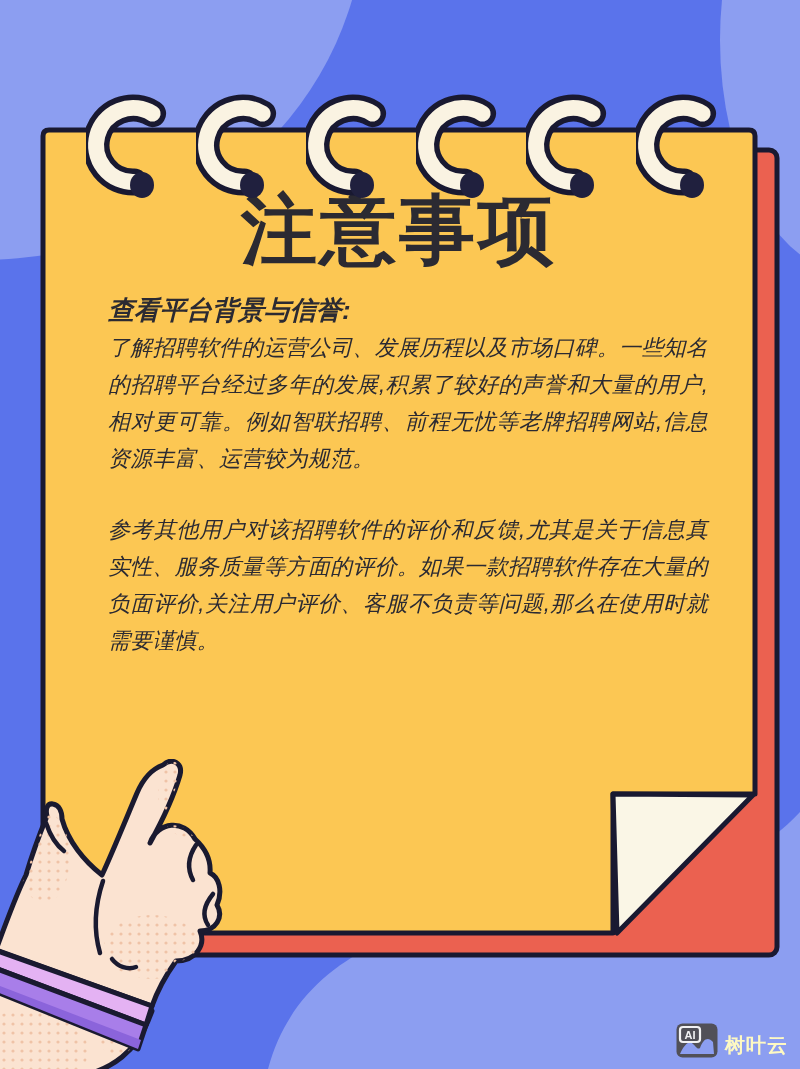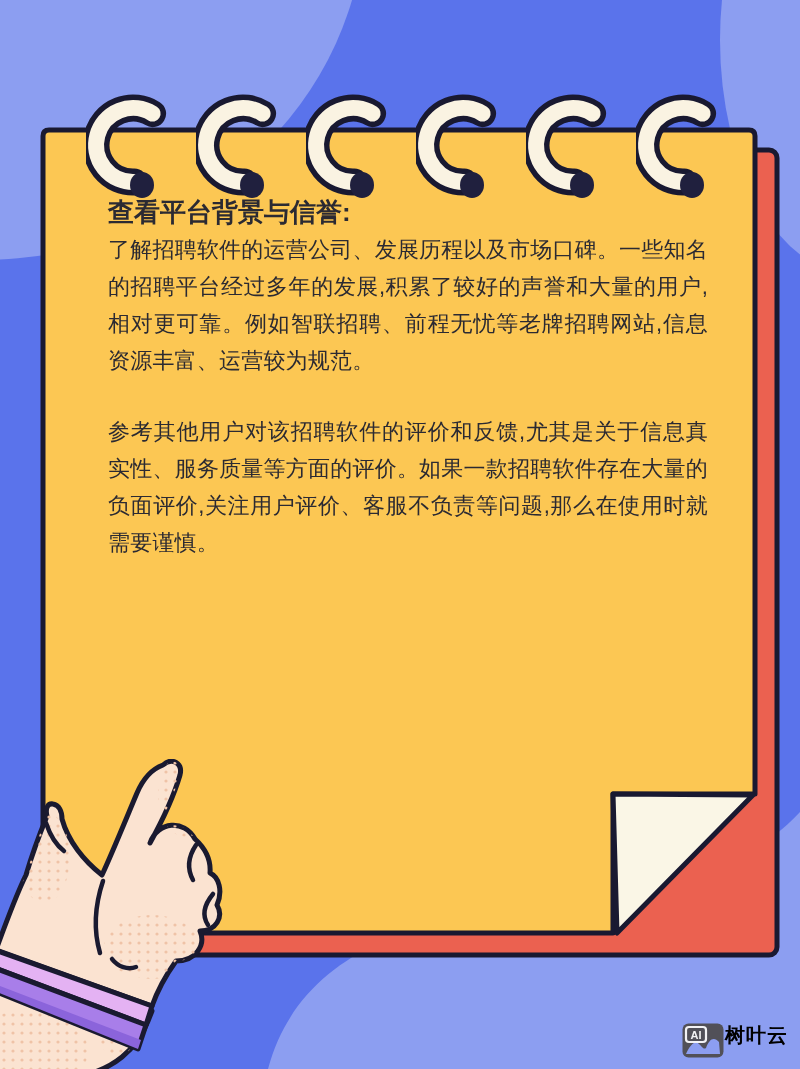--- a/index.html
+++ b/index.html
@@ -16,60 +16,61 @@
   
   #note-content{
     left:43px;top:130px;width:712px;height:800px;z-index:3;
     color:#2B2A32;
   }
   #note-title{
     margin:58px 0 0 0;text-align:center;
     font-size:76px;font-weight:900;letter-spacing:3px;line-height:1.1;
     color:#2B2A32;
   }
-  #sections{margin:64px 0 0 65px;width:600px;}
+  #sections{margin:20px 0 0 65px;width:600px;font-style:italic;}
   .section{margin:0 0 34px 0;}
   .section-heading{
     font-size:26px;font-weight:800;line-height:37px;margin:0;
   }
   .section-body{
     font-size:22px;font-weight:500;line-height:37px;margin:0;
     text-align:justify;text-justify:inter-ideograph;
     letter-spacing:0.2px;
   }
   
   .ring{top:92px;width:100px;height:112px;z-index:4;}
   
   #hand{left:0px;top:759px;width:260px;height:310px;z-index:5;}
   
   #watermark{
     right:12px;bottom:10px;z-index:6;
-    display:flex;align-items:flex-start;
+    display:flex;align-items:flex-end;gap:6px;
   }
   #watermark-text{
-    font-size:20px;font-weight:700;color:#000000;letter-spacing:1px;
+    font-size:20px;font-weight:700;color:#fef9c3;letter-spacing:1px;
   }
 </style>
 </head>
 <body>
 
 <svg id="bg" class="abs" viewBox="0 0 800 1069">
   <rect x="0" y="0" width="800" height="1069" fill="#5A73EB"></rect>
   <ellipse cx="-20" cy="-90" rx="385" ry="350" fill="#8C9EF1"></ellipse>
   <ellipse cx="855" cy="40" rx="135" ry="235" fill="#8C9EF1"></ellipse>
   <path d="M 268,1069 C 300,950 420,915 560,900 C 690,886 758,858 800,812 L 800,1069 Z" fill="#8C9EF1"></path>
 </svg>
 
 <svg id="cards" class="abs" viewBox="0 0 740 836">
   <rect x="25" y="24" width="712" height="805" rx="8" fill="#EB6150" stroke="#191931" stroke-width="5"></rect>
   <path d="M 3,10 Q 3,4 9,4 L 709,4 Q 715,4 715,10 L 715,668 L 573,668 L 573,807 L 9,807 Q 3,807 3,801 Z" fill="#FCC753" stroke="#191931" stroke-width="5" stroke-linejoin="round"></path>
   <path d="M 573,668 L 713,669 L 577,807 Z" fill="#FAF6E6" stroke="#191931" stroke-width="5" stroke-linejoin="round"></path>
 </svg>
 
 <div id="note-content" class="abs">
+  <h1 id="note-title">注意事项</h1>
   <div id="sections">
     <div class="section">
       <p class="section-heading">查看平台背景与信誉:</p>
       <p class="section-body">了解招聘软件的运营公司、发展历程以及市场口碑。一些知名的招聘平台经过多年的发展,积累了较好的声誉和大量的用户,相对更可靠。例如智联招聘、前程无忧等老牌招聘网站,信息资源丰富、运营较为规范。</p>
     </div>
     <div class="section">
       <p class="section-body">参考其他用户对该招聘软件的评价和反馈,尤其是关于信息真实性、服务质量等方面的评价。如果一款招聘软件存在大量的负面评价,关注用户评价、客服不负责等问题,那么在使用时就需要谨慎。</p>
     </div>
   </div>
 </div>

